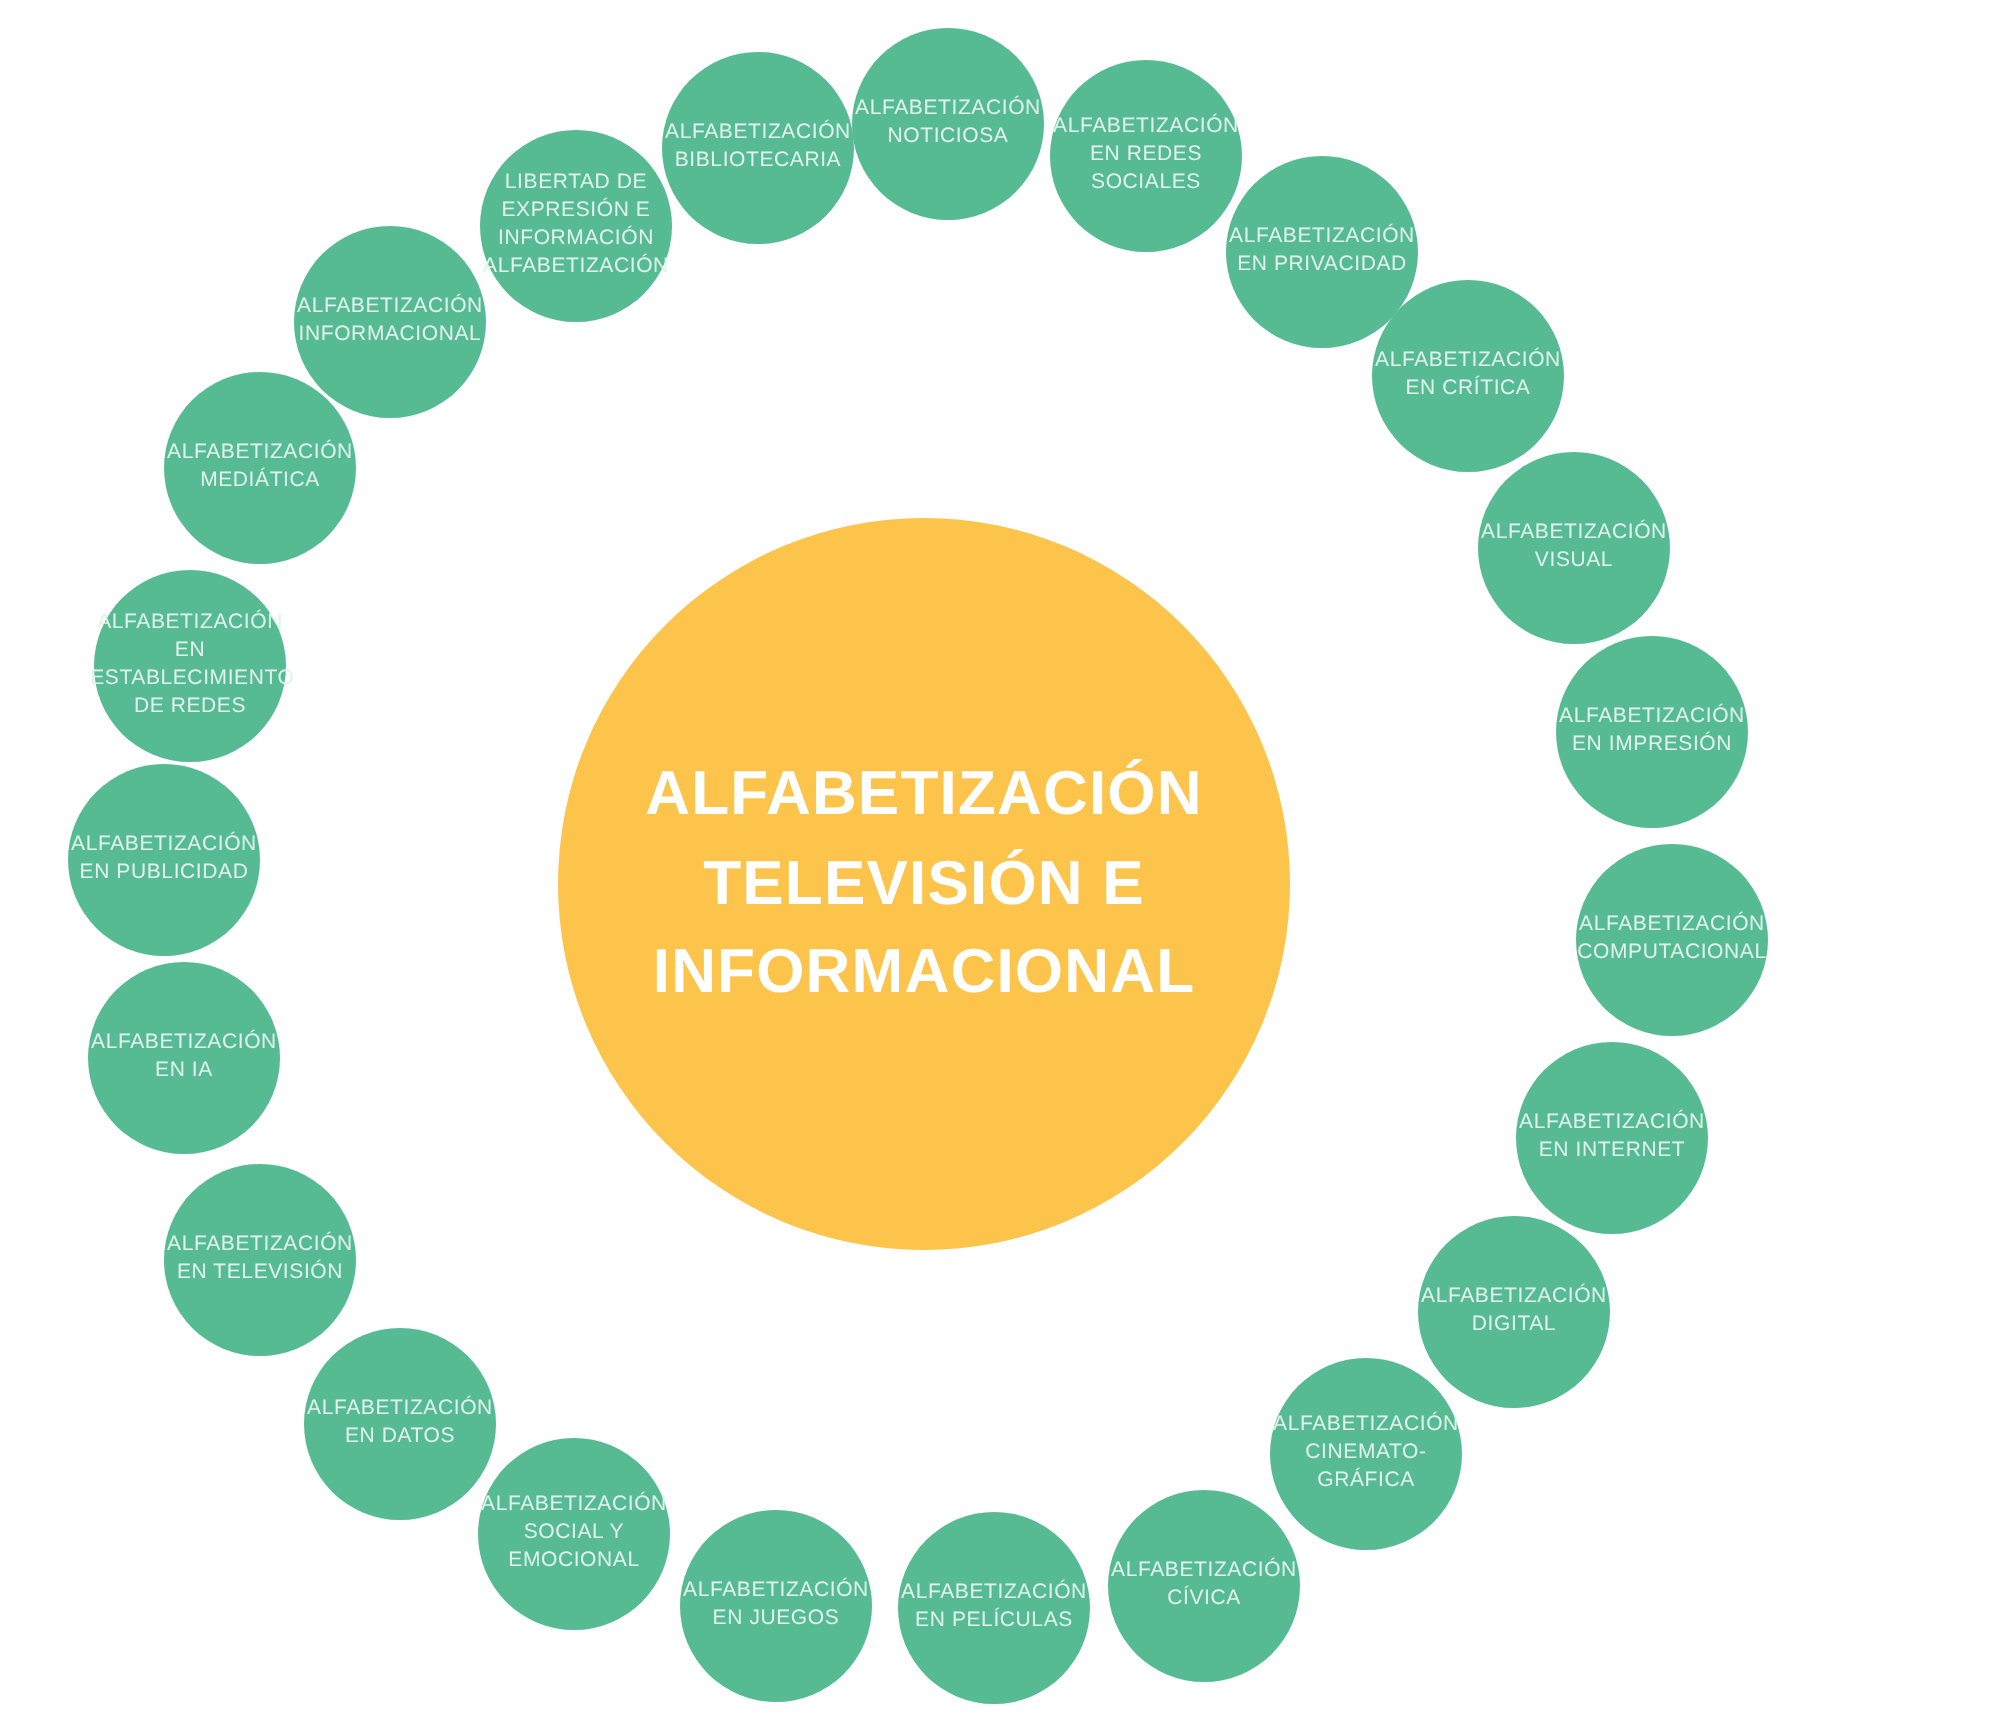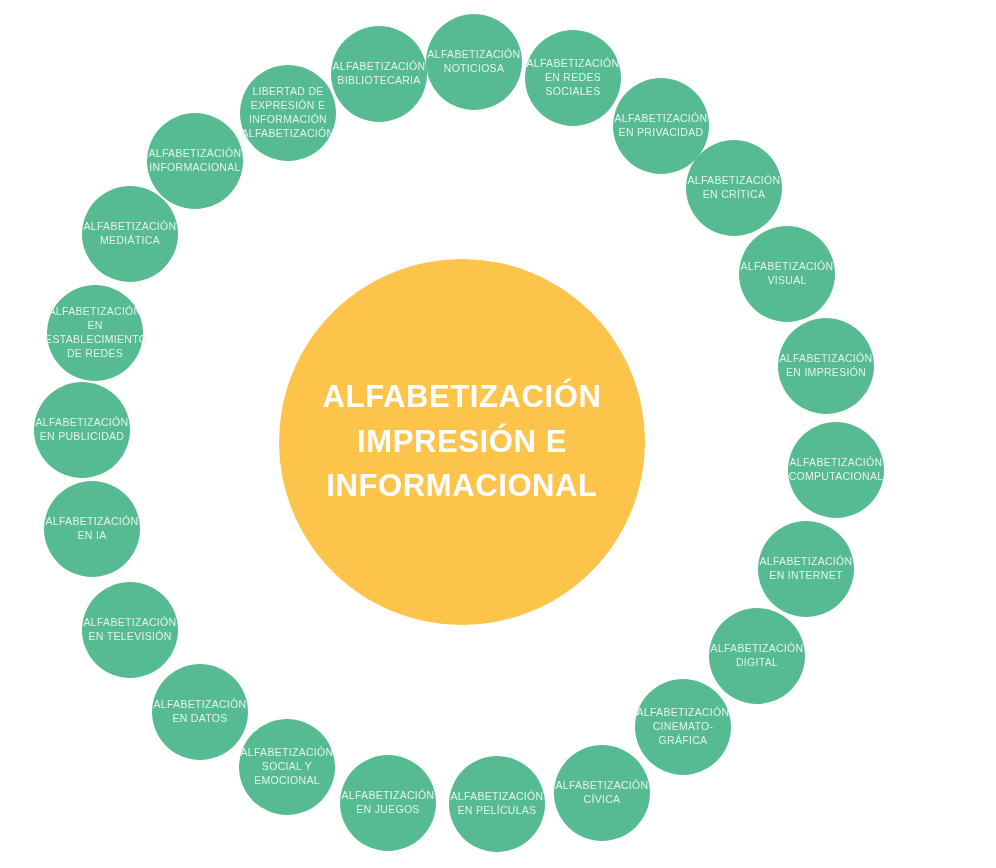--- a/index.html
+++ b/index.html
@@ -56,21 +56,21 @@
   }
 </style>
 </head>
 <body>
 
 <div class="canvas">
 
   <div class="center-circle" style="background: rgb(253, 196, 76);">
     <div class="center-title" style="color: rgb(255, 255, 255);">
       <span>ALFABETIZACIÓN</span>
-      <span>IMPRESIÓN E</span>
+      <span>TELEVISIÓN E</span>
       <span>INFORMACIONAL</span>
     </div>
   </div>
 
   <div id="ring">
       <div class="node" style="left: 426px; top: 14px; background: rgb(86, 187, 147);">
         <div class="node-label" style="color: rgb(226, 243, 235);">ALFABETIZACIÓN<br>NOTICIOSA</div>
       </div>
       <div class="node" style="left: 525px; top: 30px; background: rgb(86, 187, 147);">
         <div class="node-label" style="color: rgb(226, 243, 235);">ALFABETIZACIÓN<br>EN REDES<br>SOCIALES</div>

